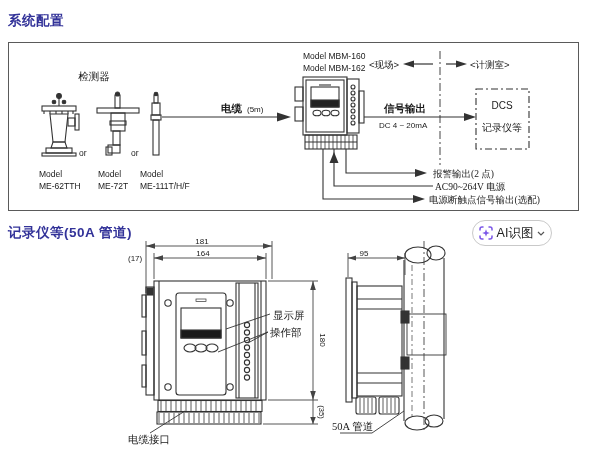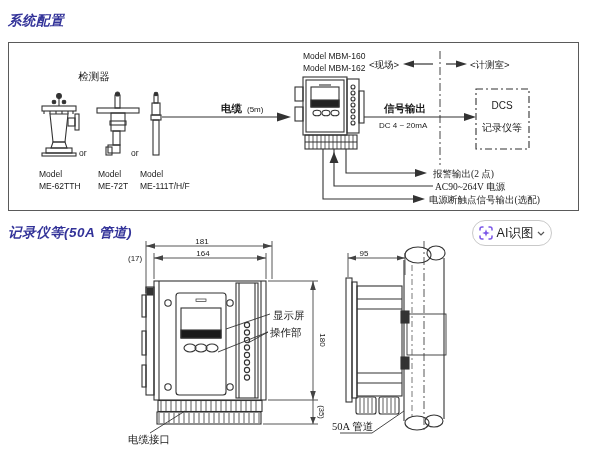--- a/index.html
+++ b/index.html
@@ -1,19 +1,19 @@
 <!DOCTYPE html>
 <html><head>
 <meta charset="utf-8">
 <style>
   html,body{margin:0;padding:0;background:#fff;width:610px;height:473px;overflow:hidden;
     font-family:"Liberation Sans",sans-serif;}
   .stage{position:relative;width:610px;height:473px;background:#fff;}
   .sec-title{position:absolute;color:#333399;font-weight:bold;font-size:13.5px;
-    font-family:"Liberation Sans",sans-serif;letter-spacing:0.5px;font-style:italic;}
+    font-family:"Liberation Sans",sans-serif;letter-spacing:0.5px;}
   #t-sys{left:8px;top:12px;}
   #t-inst{left:8px;top:224px;}
   .diagbox{position:absolute;left:8px;top:42px;width:569px;height:167px;
     border:1px solid #5a5a5a;background:#fff;}
   svg{position:absolute;overflow:visible;}
   svg text{fill:#1a1a1a;font-family:"Liberation Sans",sans-serif;}
   .cn{font-family:"Liberation Sans",sans-serif;}
   .ser{font-family:"Liberation Serif",serif;}
   .ai-btn{position:absolute;left:472px;top:220px;width:80px;height:26px;background:#fff;
     border:1px solid #c9c9c9;border-radius:13px;display:flex;align-items:center;

